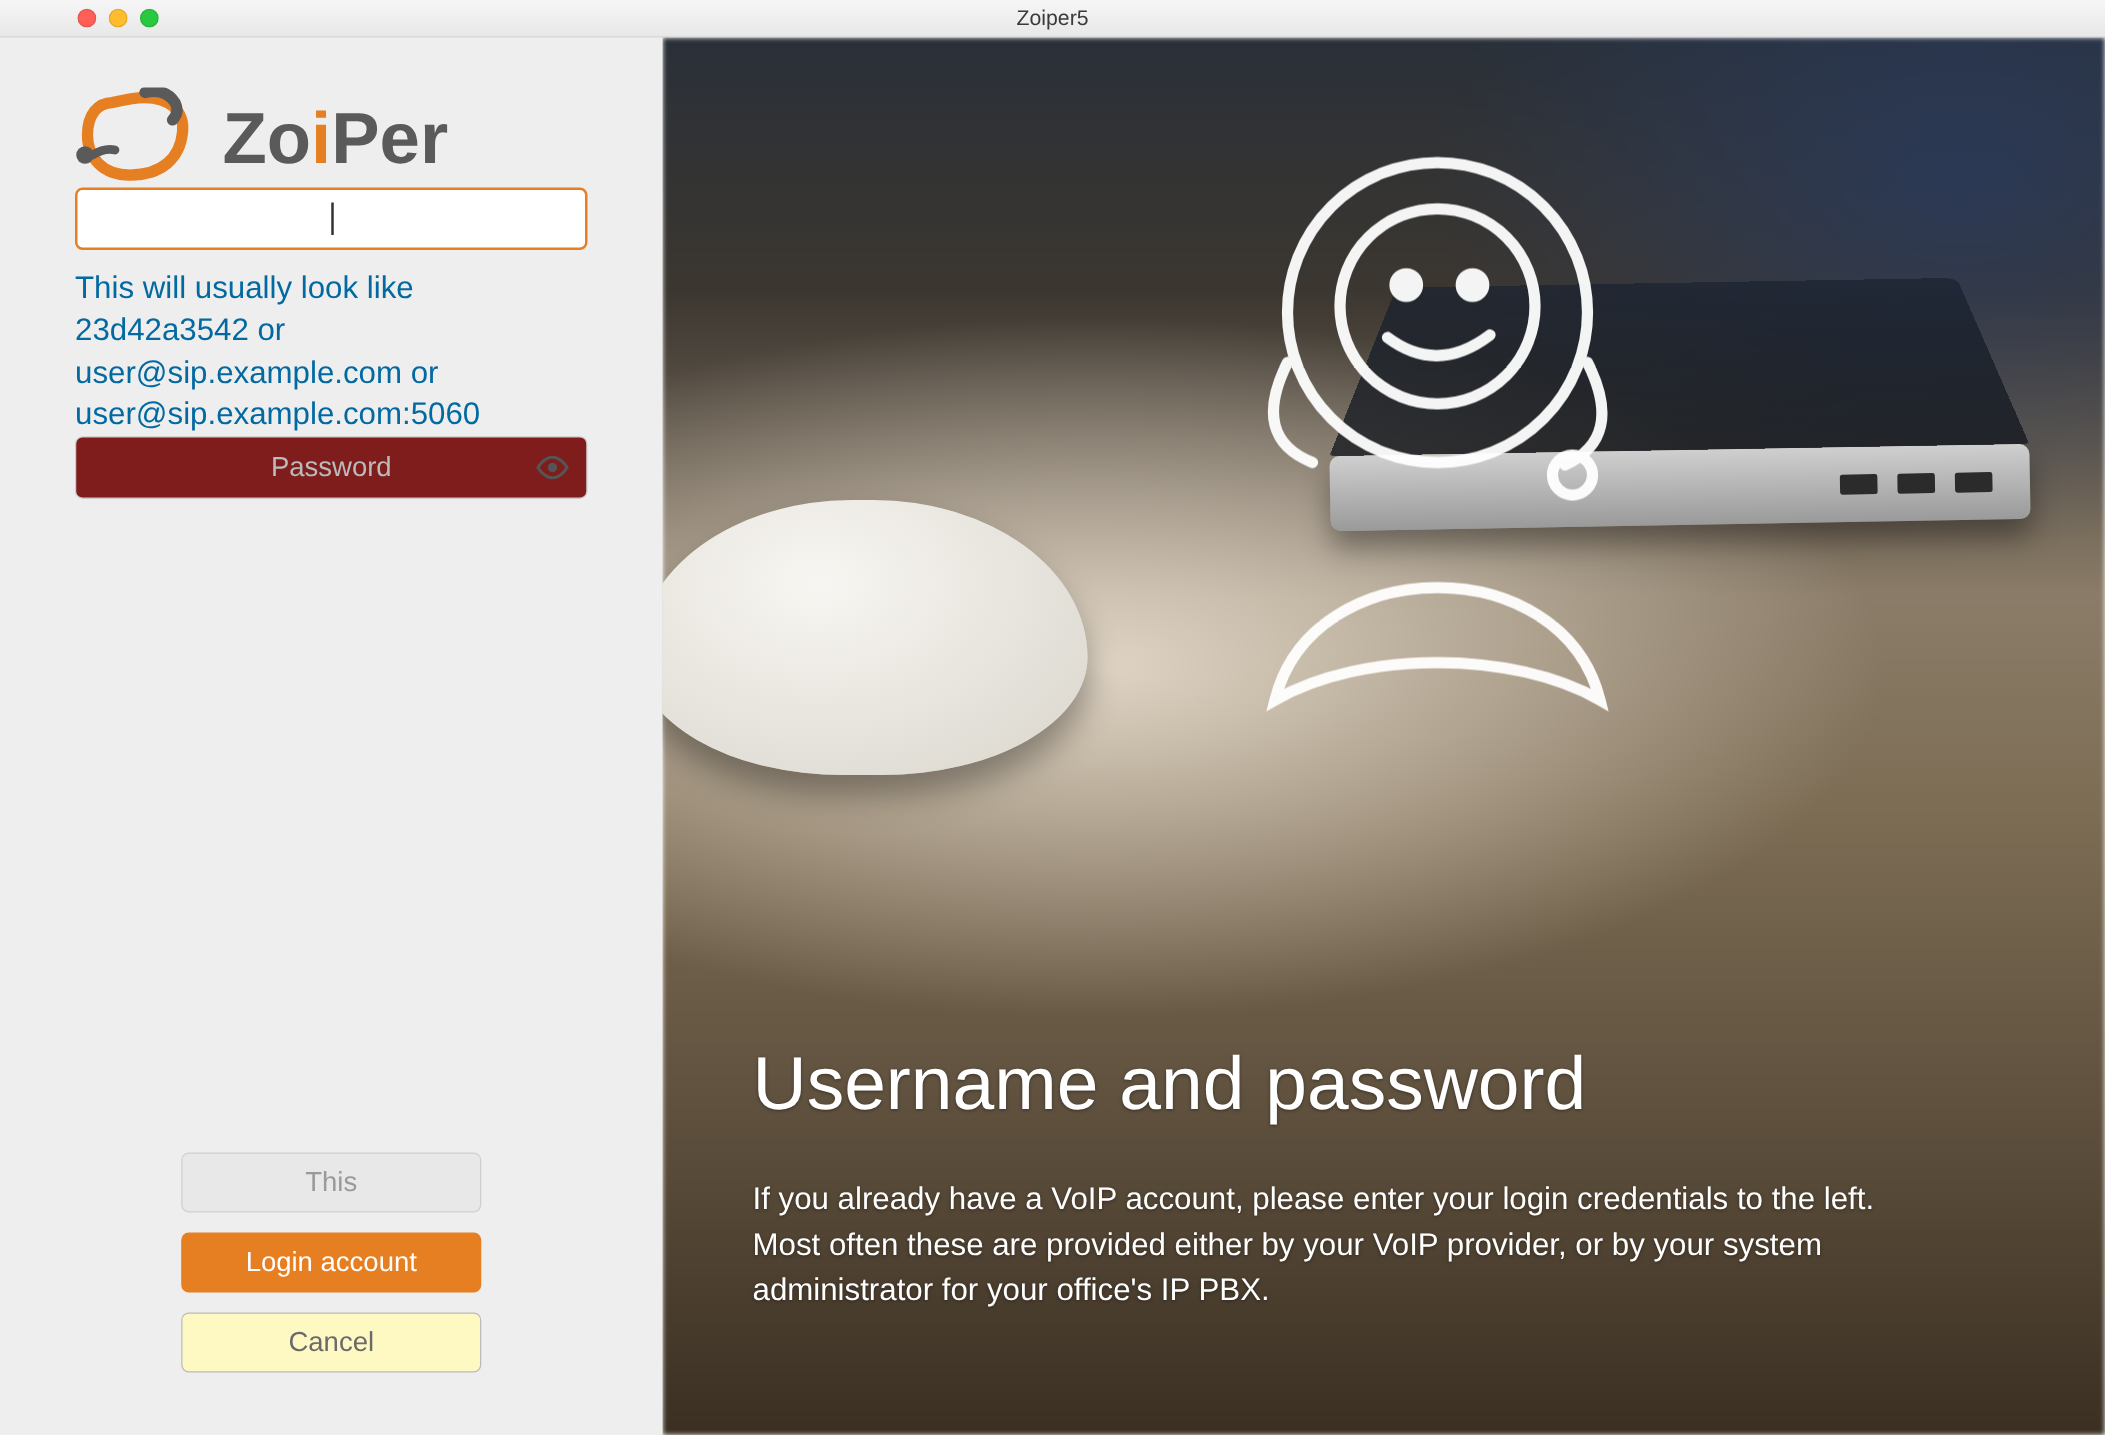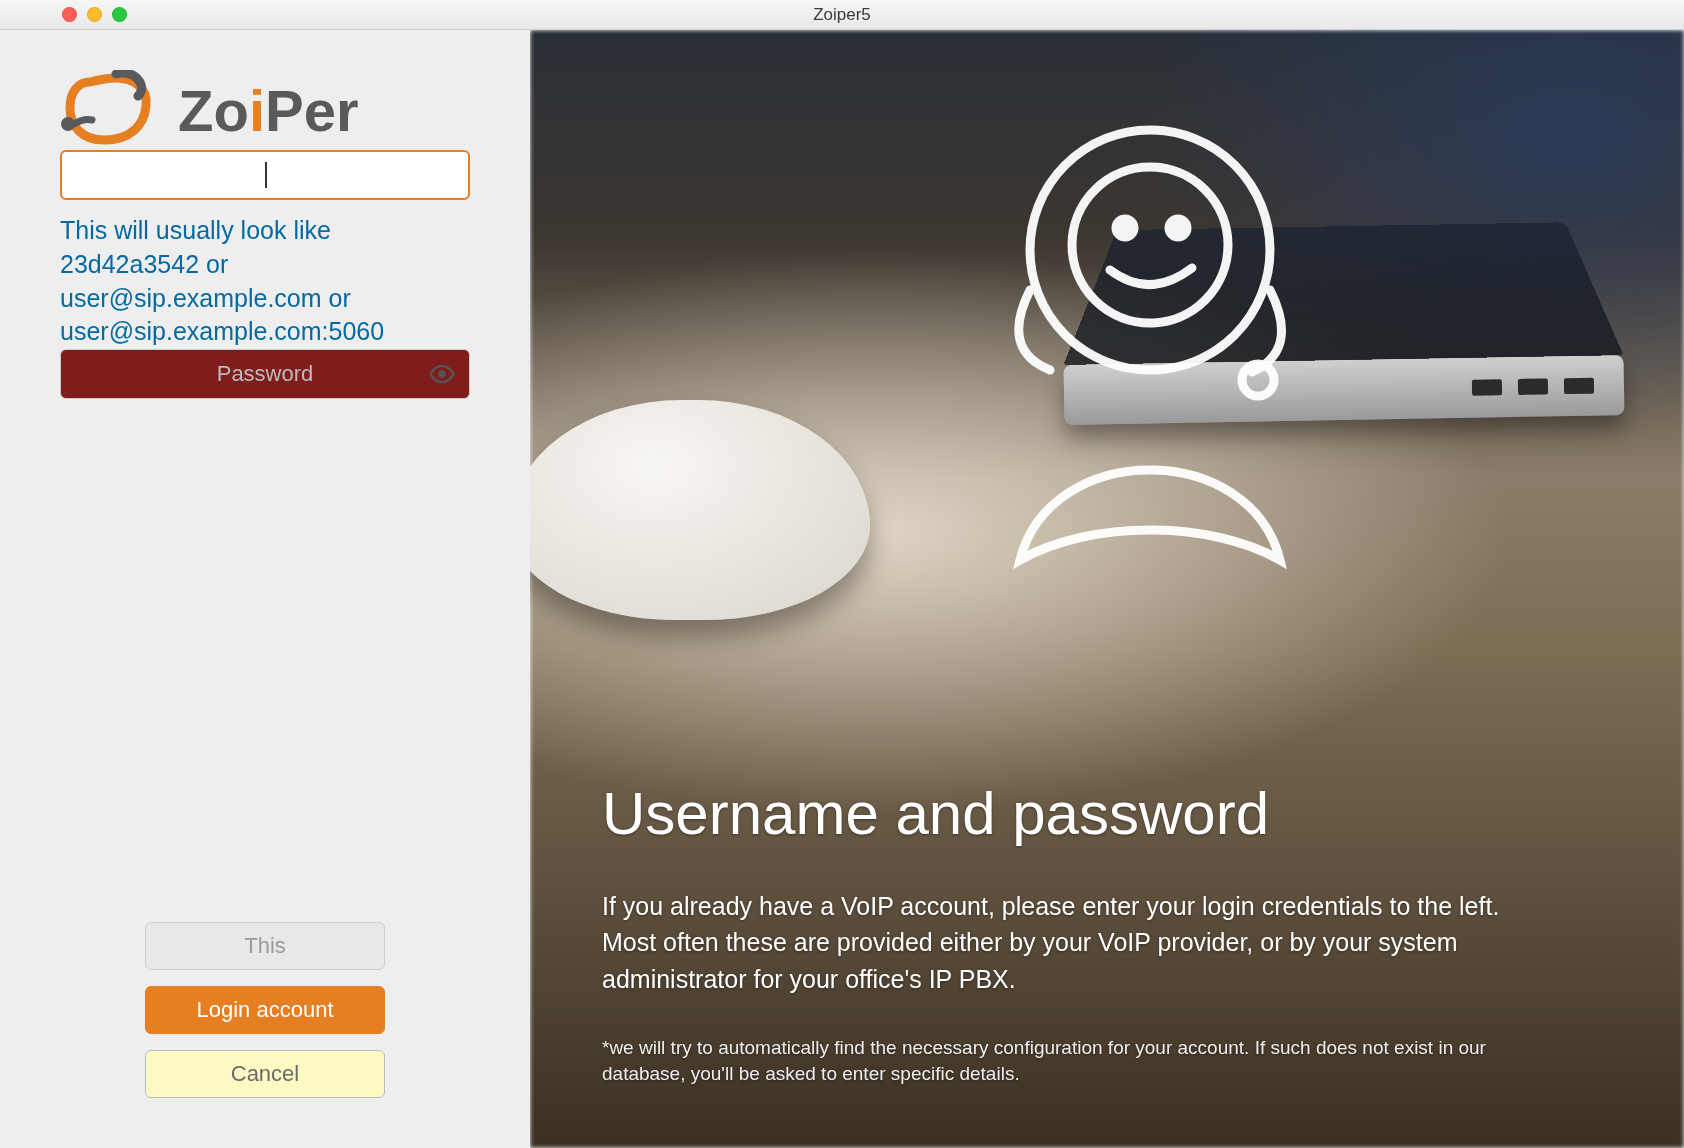--- a/index.html
+++ b/index.html
@@ -316,17 +316,16 @@
         <path d="M130 200 Q 100 260, 150 280"></path>
         <path d="M370 200 Q 400 260, 352 282"></path>
         <circle cx="358" cy="290" r="16"></circle>
         <path d="M120 470 C 150 350, 350 350, 380 470 C 310 430, 190 430, 120 470 Z"></path>
       </g>
     </svg>
 
     <div class="right-text">
       <div class="rt-heading">Username and password</div>
       <div class="rt-body"> If you already have a VoIP account, please enter your login credentials to the left.<br>Most often these are provided either by your VoIP provider, or by your system administrator for your office's IP PBX.</div>
-      <div class="rt-note">*we will try to automatically find the necessary configuration for your account. If such does not exist in our database, you'll be asked to enter specific details.</div>
     </div>
   </div>
 
 </div>
 
 </body></html>

